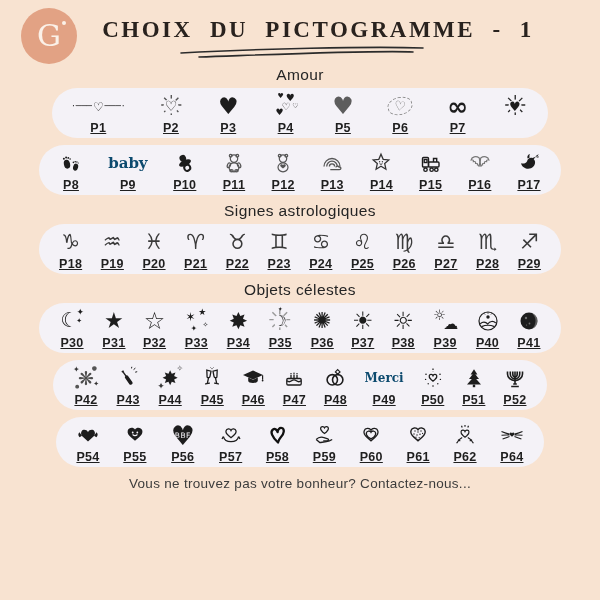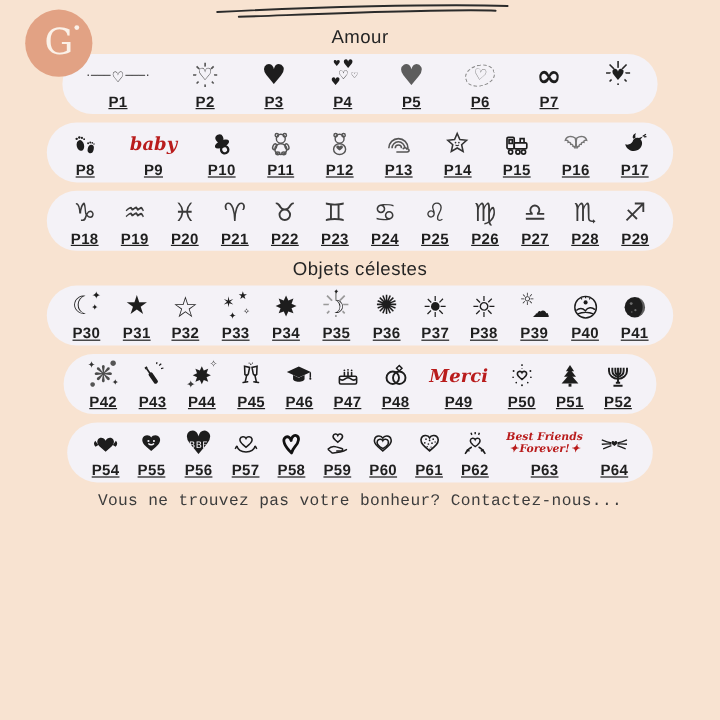--- a/index.html
+++ b/index.html
@@ -31,35 +31,36 @@
   .icon { height:28px; min-width:22px; display:flex; align-items:center; justify-content:center;
           color:#1d1d1d; line-height:1; font-family:"DejaVu Sans",sans-serif; }
   .icon svg { display:block; }
   .plabel { font-size:12.5px; font-weight:bold; color:#1f1f1f; text-decoration:underline;
             letter-spacing:.3px; min-height:15px; margin-top:1px; }
 
   
   .stack { position:relative; width:26px; height:26px; display:block; }
   .stack > span { position:absolute; line-height:1; }
   .z { font-size:21px; color:#3a3a3a; }
-  .script { font-family:"DejaVu Serif",serif; font-style:italic; font-weight:bold; color:#b91c1c; }
+  .script { font-family:"DejaVu Serif",serif; font-weight:bold; color:#0c4a6e; }
   .hdl { white-space:nowrap; color:#262626; }
 
-  .footer { text-align:center; font-size:13.5px; color:#3c3c3c; margin-top:9px; letter-spacing:.3px;font-family:Liberation Mono, monospace; }
+  .footer { text-align:center; font-size:13.5px; color:#3c3c3c; margin-top:9px; letter-spacing:.3px; }
 </style>
 </head>
 <body>
 
 <div class="page">
 
   <div class="logo">
     <span class="g">G</span>
     <span class="dot"></span>
   </div>
 
+  <div class="title">CHOIX DU PICTOGRAMME - 1</div>
 
   <svg class="squiggle" width="270" height="15" viewBox="0 0 270 15">
     <path d="M16 9 C 90 5, 205 2, 258 4" fill="none" stroke="#2b2b2b" stroke-width="1.6" stroke-linecap="round"></path>
     <path d="M34 13 C 120 10, 215 6, 248 8" fill="none" stroke="#2b2b2b" stroke-width="1.6" stroke-linecap="round"></path>
   </svg>
 
   <main>
       <section class="sec">
         <div class="sec-title">Amour</div>
         <div class="pill">
@@ -259,20 +260,21 @@
                   <path d="M10.6 7.6C9.7 5.6 10.9 3.4 13.1 3c-.8 1-.9 2.3-.4 3.5z"></path>
                 </g>
                 <path d="M18.7 5.6l2.6-1.8M19.7 6.1l2-.2" stroke="#1d1d1d" stroke-width="1" fill="none"></path>
               </svg>
             </div>
             <span class="plabel">P17</span>
           </div>
         </div>
       </section>
       <section class="sec">
+        <div class="sec-title">Signes astrologiques</div>
         <div class="pill">
           <div class="cell">
             <div class="icon">
               <span class="z">♑</span>
             </div>
             <span class="plabel">P18</span>
           </div>
           <div class="cell">
             <div class="icon">
               <span class="z">♒</span>
@@ -535,21 +537,21 @@
                   <circle cx="9.3" cy="13.8" r="5.2"></circle>
                   <circle cx="14.7" cy="13.8" r="5.2"></circle>
                 </g>
                 <polygon points="14.7,3.6 17,5.9 14.7,8.2 12.4,5.9" fill="none" stroke="#1d1d1d" stroke-width="1.2"></polygon>
               </svg>
             </div>
             <span class="plabel">P48</span>
           </div>
           <div class="cell">
             <div class="icon">
-              <span class="script" style="font-size:15px">Merci</span>
+              <span class="script" style="font-size:12px">Merci</span>
             </div>
             <span class="plabel">P49</span>
           </div>
           <div class="cell">
             <div class="icon">
               <svg width="24" height="24" viewBox="0 0 24 24">
                 <path d="M12 2.5v3.6" stroke="#1d1d1d" stroke-width="1.2" stroke-dasharray="1.6 1.6" fill="none"></path>
                 <path d="M12 9.6c-.8-1.7-3.3-1.4-3.8.3-.4 1.5.8 2.7 1.9 3.7l1.9 1.6 1.9-1.6c1.1-1 2.3-2.2 1.9-3.7-.5-1.7-3-2-3.8-.3z" fill="none" stroke="#1d1d1d" stroke-width="1.3"></path>
                 <g fill="#1d1d1d">
                   <circle cx="5" cy="8.2" r=".8"></circle>
@@ -697,26 +699,20 @@
                   <path d="M3.6 20.2c1.6-3 3.4-4.7 5.6-5.7M20.4 20.2c-1.6-3-3.4-4.7-5.6-5.7"></path>
                   <path d="M4.9 16.8l2.4 1.2M19.1 16.8l-2.4 1.2"></path>
                   <path d="M9.2 4.4l-.7-1.7M12 3.8V1.9M14.8 4.4l.7-1.7"></path>
                 </g>
               </svg>
             </div>
             <span class="plabel">P62</span>
           </div>
           <div class="cell">
             <div class="icon">
-              <span class="script" style="font-size:9px;line-height:1.15;display:inline-block;text-align:center">Best Friends<br>✦ Forever! ✦</span>
-            </div>
-            <span class="plabel">P63</span>
-          </div>
-          <div class="cell">
-            <div class="icon">
               <svg width="24" height="24" viewBox="0 0 24 24">
                 <g stroke="#1d1d1d" stroke-width="1.1" fill="none">
                   <path d="M1.5 8.6c3.5 1.5 6 2.2 8 2.5M1.5 12.2c3-.3 5.5-.3 8-.2M2.6 16c2.8-1 4.9-1.8 6.9-2.6"></path>
                   <path d="M22.5 8.6c-3.5 1.5-6 2.2-8 2.5M22.5 12.2c-3-.3-5.5-.3-8-.2M21.4 16c-2.8-1-4.9-1.8-6.9-2.6"></path>
                 </g>
                 <path d="M12 10.3c-.5-1.1-2.1-.9-2.4.2-.2 1 .6 1.7 1.3 2.3l1.1.9 1.1-.9c.7-.6 1.5-1.3 1.3-2.3-.3-1.1-1.9-1.3-2.4-.2z" fill="#1d1d1d"></path>
               </svg>
             </div>
             <span class="plabel">P64</span>
           </div>

